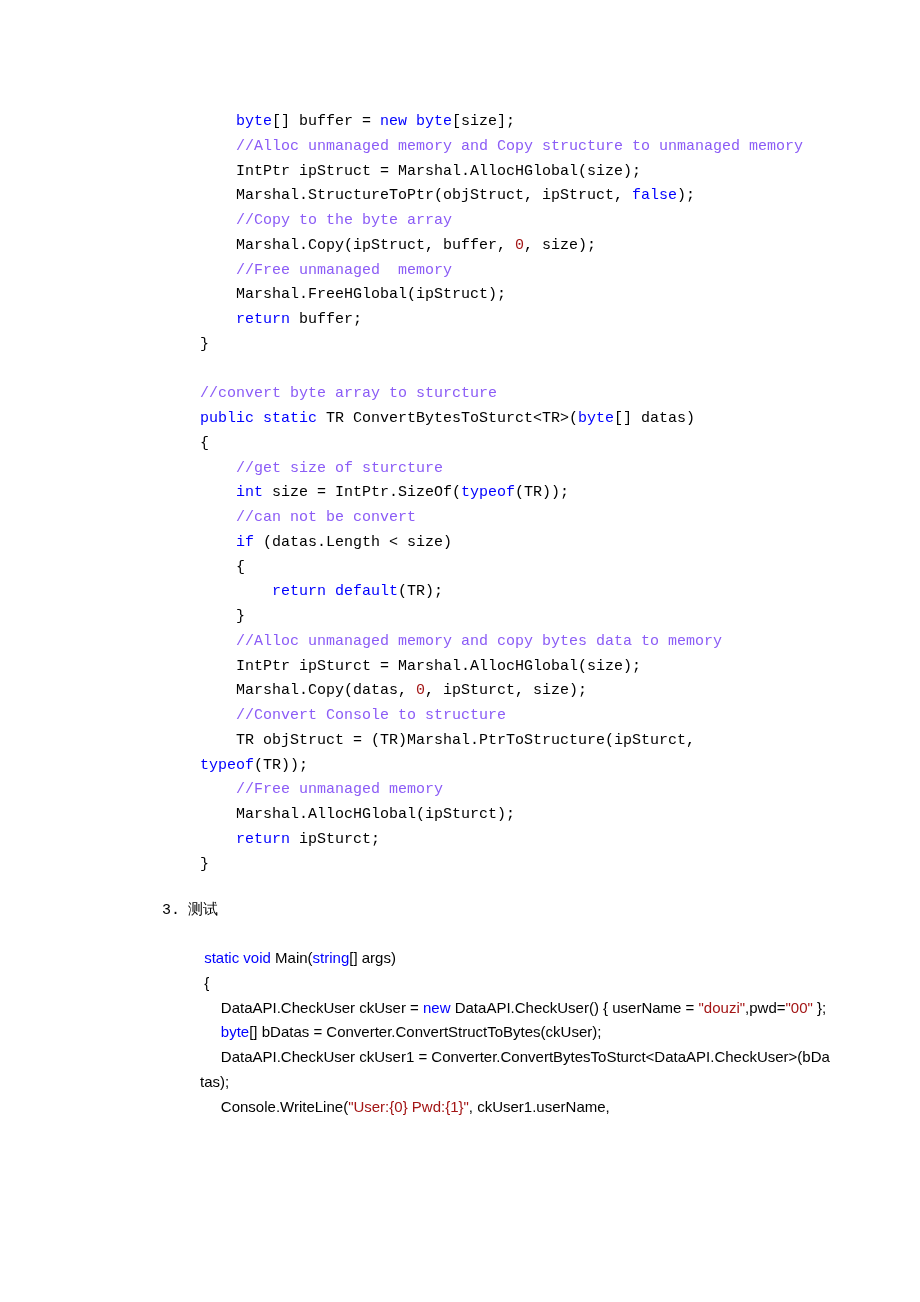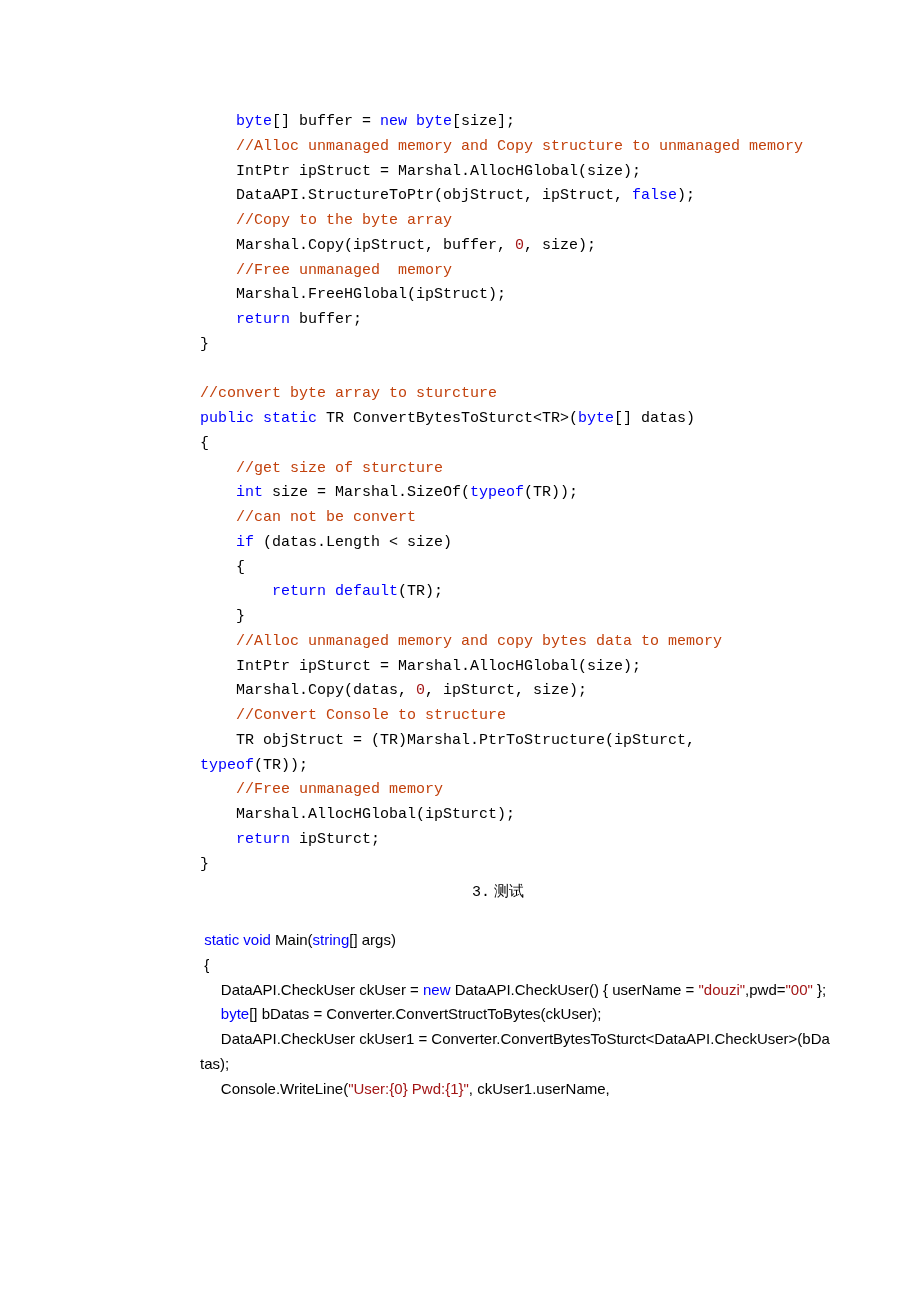--- a/index.html
+++ b/index.html
@@ -17,23 +17,22 @@
     box-sizing: border-box;
     padding: 110px 90px 60px 90px;
   }
   .code-block1 {
     padding-left: 110px;
     white-space: pre;
     font-family: "SimSun", "宋体", "Courier New", monospace;
   }
   .list-line {
     padding-left: 72px;
-    margin-top: 4px;
+    margin-top: 22px;
     margin-bottom: 22px;
-    text-align: center;
   }
   .list-num { display: inline-block; width: 26px; }
   .collapse-line {
     padding-left: 110px;
     margin-bottom: 18px;
   }
   .box-glyph {
     display: inline-block;
     border: 1px solid #555;
     width: 9px;
@@ -44,45 +43,45 @@
     vertical-align: 1px;
     font-family: monospace;
   }
   .code-block2 {
     padding-left: 110px;
     white-space: pre-wrap;
     word-break: break-all;
     font-family: Liberation Sans, sans-serif;
   }
   .kw-blue { color: #0000ff; }
-  .cm-green { color: #c2410c; }
+  .cm-green { color: #8b5cf6; }
   .str-red { color: #a31515; }
   pre { margin: 0; font-family: inherit; }
 </style>
 </head>
 <body>
 
 <div class="page">
 
   <pre class="code-block1"><span>    <span class="kw-blue">byte</span><span>[] buffer = </span><span class="kw-blue">new</span><span> </span><span class="kw-blue">byte</span><span>[size];</span></span>
 <span>    <span class="cm-green">//Alloc unmanaged memory and Copy structure to unmanaged memory</span></span>
 <span>    <span>IntPtr ipStruct = Marshal.AllocHGlobal(size);</span></span>
-<span>    <span>DataAPI.StructureToPtr(objStruct, ipStruct, </span><span class="kw-blue">false</span><span>);</span></span>
+<span>    <span>Marshal.StructureToPtr(objStruct, ipStruct, </span><span class="kw-blue">false</span><span>);</span></span>
 <span>    <span class="cm-green">//Copy to the byte array</span></span>
 <span>    <span>Marshal.Copy(ipStruct, buffer, </span><span class="str-red">0</span><span>, size);</span></span>
 <span>    <span class="cm-green">//Free unmanaged  memory</span></span>
 <span>    <span>Marshal.FreeHGlobal(ipStruct);</span></span>
 <span>    <span class="kw-blue">return</span><span> buffer;</span></span>
 <span><span>}</span></span>
 
 <span><span class="cm-green">//convert byte array to sturcture</span></span>
 <span><span class="kw-blue">public</span><span> </span><span class="kw-blue">static</span><span> TR ConvertBytesToSturct&lt;TR&gt;(</span><span class="kw-blue">byte</span><span>[] datas)</span></span>
 <span><span>{</span></span>
 <span>    <span class="cm-green">//get size of sturcture</span></span>
-<span>    <span class="kw-blue">int</span><span> size = Marshal.SizeOf(</span><span class="kw-blue">typeof</span><span>(TR));</span></span>
+<span>    <span class="kw-blue">int</span><span> size = IntPtr.SizeOf(</span><span class="kw-blue">typeof</span><span>(TR));</span></span>
 <span>    <span class="cm-green">//can not be convert</span></span>
 <span>    <span class="kw-blue">if</span><span> (datas.Length &lt; size)</span></span>
 <span>    <span>{</span></span>
 <span>        <span class="kw-blue">return</span><span> </span><span class="kw-blue">default</span><span>(TR);</span></span>
 <span>    <span>}</span></span>
 <span>    <span class="cm-green">//Alloc unmanaged memory and copy bytes data to memory</span></span>
 <span>    <span>IntPtr ipSturct = Marshal.AllocHGlobal(size);</span></span>
 <span>    <span>Marshal.Copy(datas, </span><span class="str-red">0</span><span>, ipSturct, size);</span></span>
 <span>    <span class="cm-green">//Convert Console to structure</span></span>
 <span>    <span>TR objStruct = (TR)Marshal.PtrToStructure(ipSturct, </span></span>

